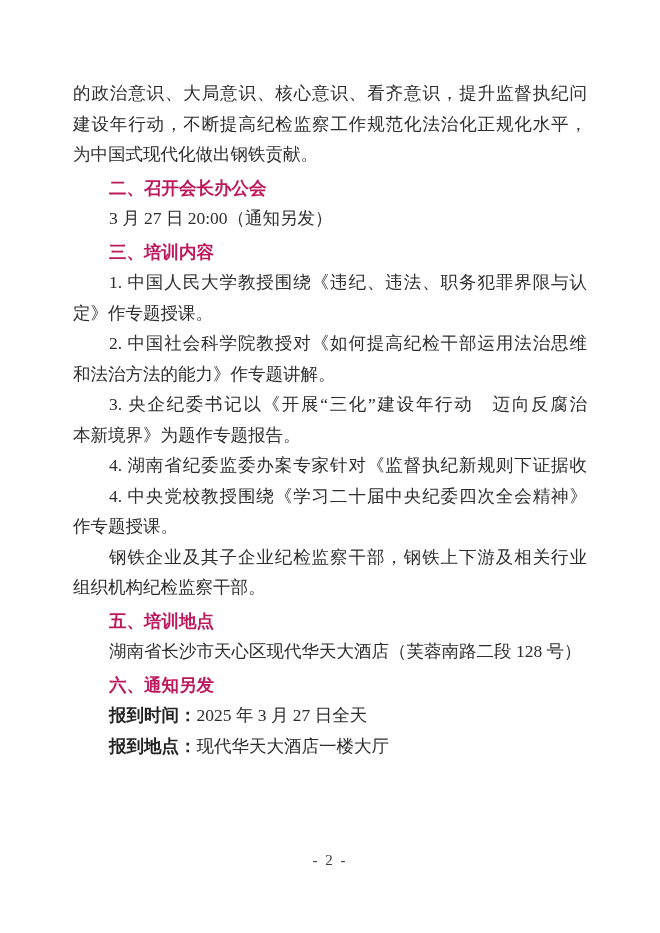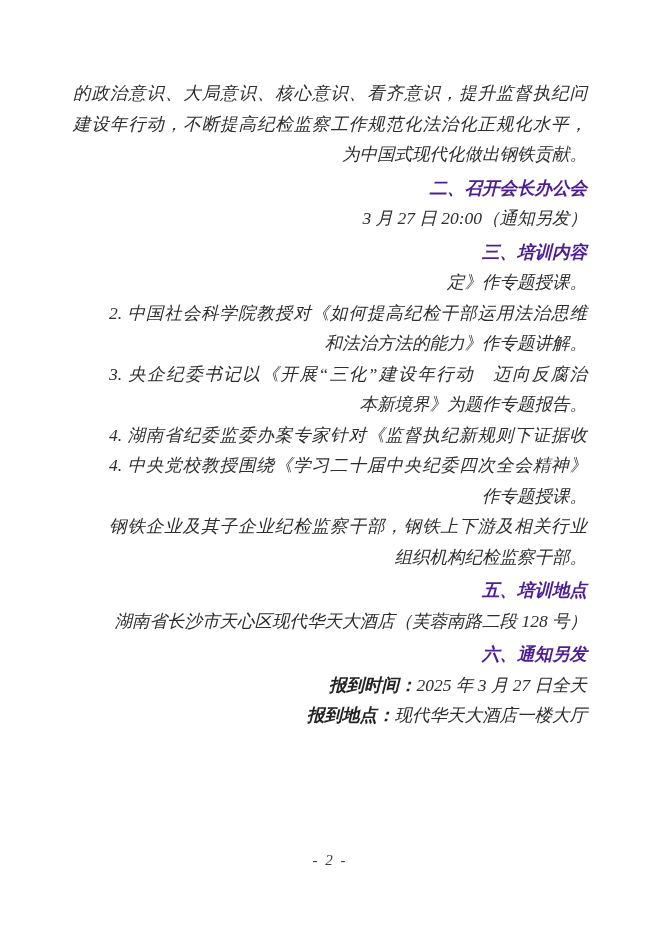--- a/index.html
+++ b/index.html
@@ -7,55 +7,52 @@
     padding: 0;
     background: #ffffff;
   }
   .page {
     position: relative;
     width: 660px;
     height: 933px;
     background: #ffffff;
     overflow: hidden;
     font-family: "Liberation Serif", "DejaVu Serif", serif;
-    font-style: italic;
   }
   .doc-body {
     position: absolute;
     left: 73px;
     top: 78px;
     width: 514px;
   }
   .line {
     font-family: "Liberation Serif", "DejaVu Serif", serif;
     font-size: 17.5px;
     line-height: 30.5px;
     color: #2d2d2d;
     white-space: pre-wrap;
-    text-align: right;
   }
   .line.indent {
     text-indent: 36px;
   }
   .line.justify {
     text-align: justify;
     text-align-last: justify;
   }
   .line.heading {
     font-family: "Liberation Sans", "DejaVu Sans", sans-serif;
     font-weight: 700;
     font-size: 17.5px;
-    color: #4c1d95;
+    color: #be185d;
     margin-top: 3px;
   }
   .line .label {
     font-family: "Liberation Sans", "DejaVu Sans", sans-serif;
     font-weight: 700;
     color: #232323;
-    margin-left: 27px;
   }
   .page-number {
     position: absolute;
     left: 0;
     right: 0;
     top: 852px;
     text-align: center;
     font-family: "Liberation Serif", "DejaVu Serif", serif;
     font-size: 15px;
     color: #3c3c3c;
@@ -66,20 +63,21 @@
 <body>
 
 <div class="page">
   <div class="doc-body">
       <div class="line body justify">的政治意识、大局意识、核心意识、看齐意识，提升监督执纪问</div>
       <div class="line body justify">建设年行动，不断提高纪检监察工作规范化法治化正规化水平，</div>
       <div class="line body">为中国式现代化做出钢铁贡献。</div>
       <div class="line heading indent">二、召开会长办公会</div>
       <div class="line body indent">3 月 27 日 20:00（通知另发）</div>
       <div class="line heading indent">三、培训内容</div>
+      <div class="line body indent justify">1. 中国人民大学教授围绕《违纪、违法、职务犯罪界限与认</div>
       <div class="line body">定》作专题授课。</div>
       <div class="line body indent justify">2. 中国社会科学院教授对《如何提高纪检干部运用法治思维</div>
       <div class="line body">和法治方法的能力》作专题讲解。</div>
       <div class="line body indent justify">3. 央企纪委书记以《开展“三化”建设年行动　迈向反腐治</div>
       <div class="line body">本新境界》为题作专题报告。</div>
       <div class="line body indent justify">4. 湖南省纪委监委办案专家针对《监督执纪新规则下证据收</div>
       <div class="line body indent justify">4. 中央党校教授围绕《学习二十届中央纪委四次全会精神》</div>
       <div class="line body">作专题授课。</div>
       <div class="line body indent justify">钢铁企业及其子企业纪检监察干部，钢铁上下游及相关行业</div>
       <div class="line body">组织机构纪检监察干部。</div>

